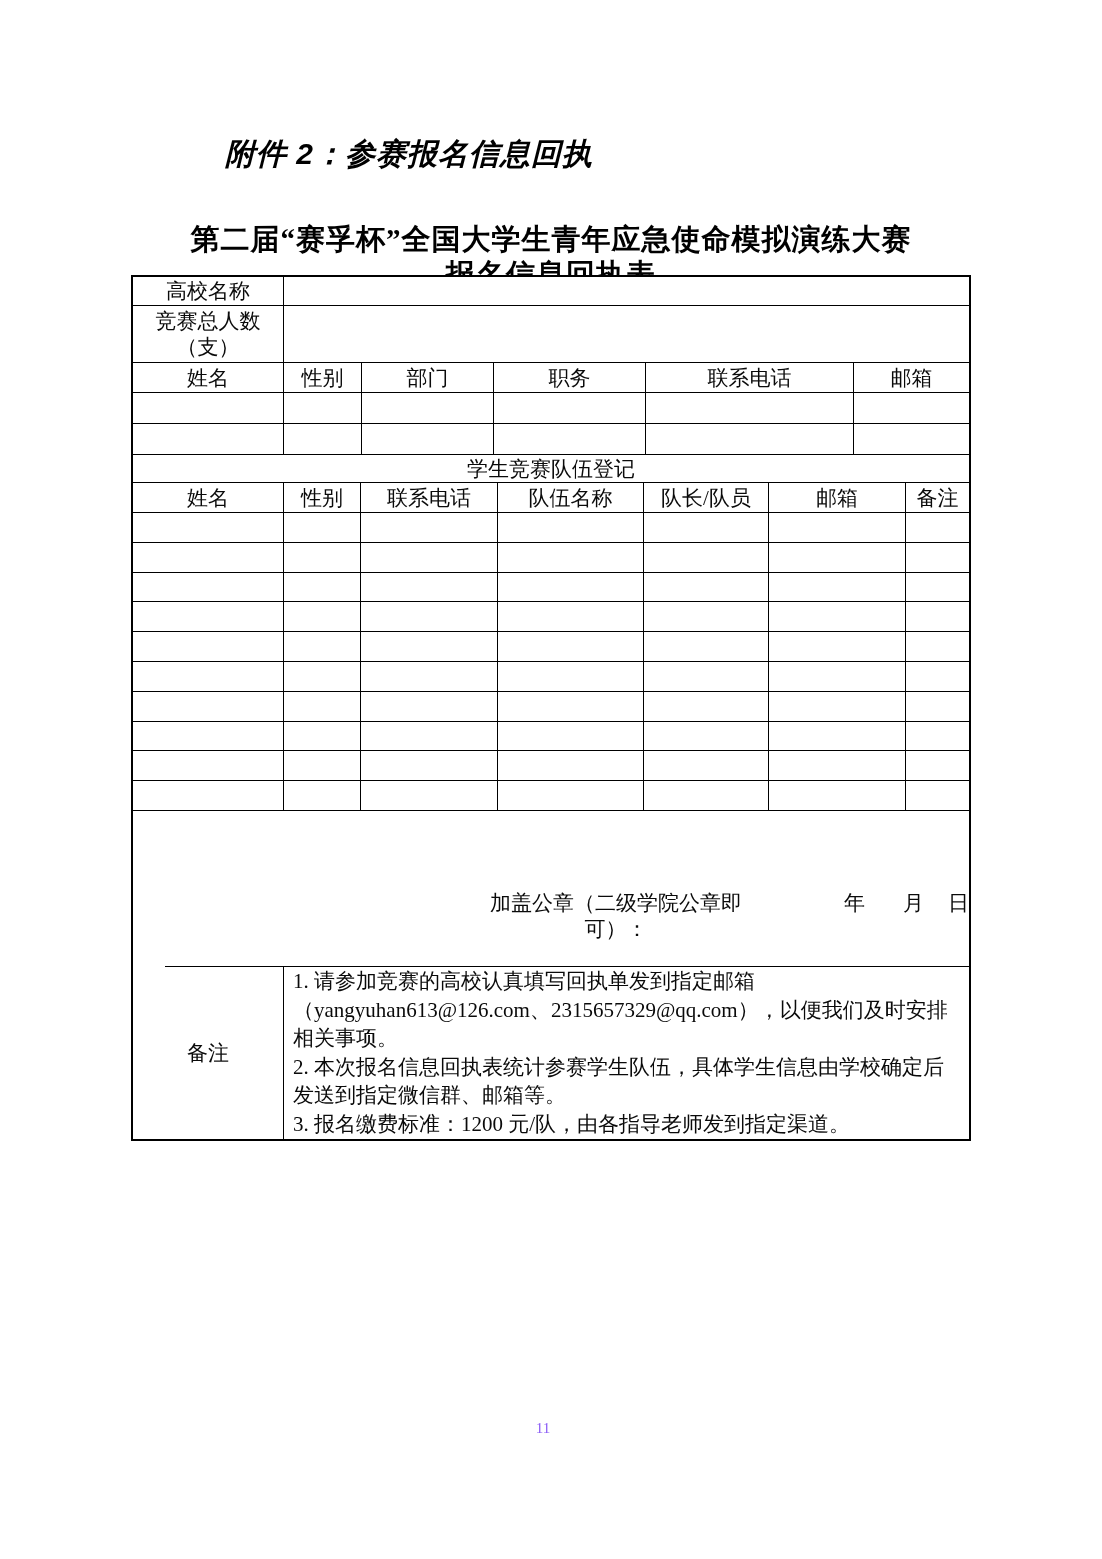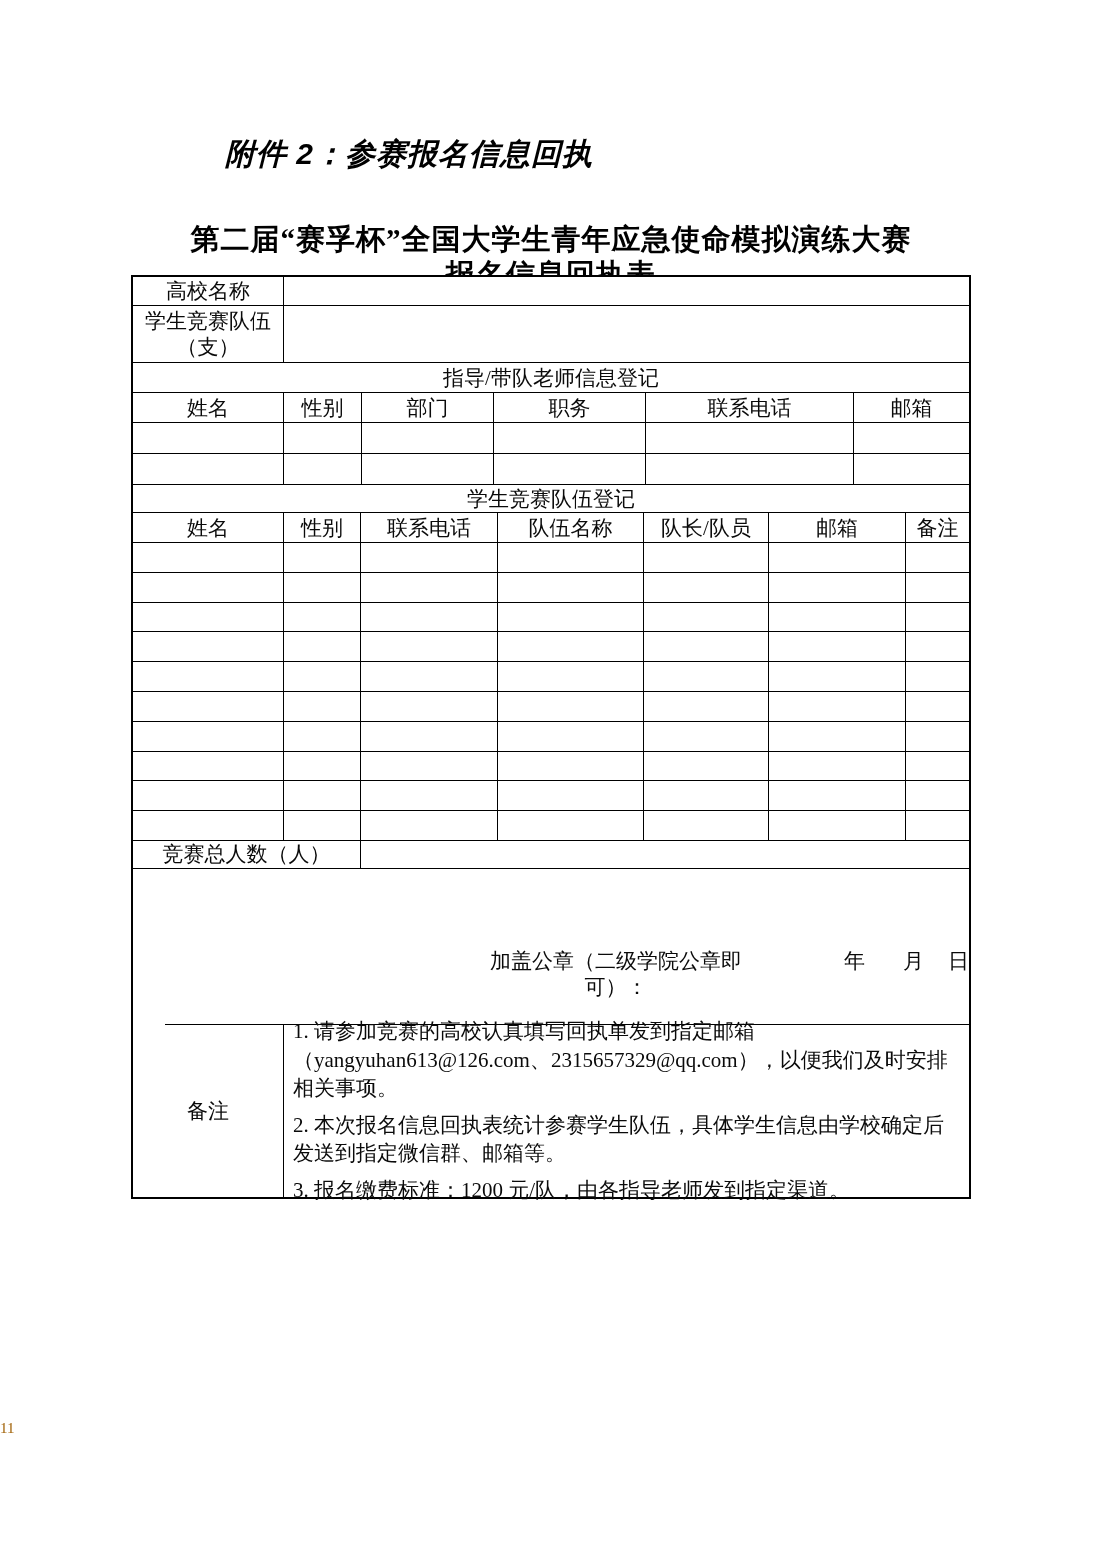--- a/index.html
+++ b/index.html
@@ -31,21 +31,21 @@
   .trow{display:flex;width:836px;}
   .cell{
     box-sizing:border-box;
     border-right:1.5px solid #000;
     border-bottom:1.5px solid #000;
     display:flex;align-items:center;justify-content:center;
     font-size:21px;line-height:26px;text-align:center;
     padding:0 2px;
   }
   .cell.last{border-right:none;}
-  .rowlast .cell{border-bottom:none;gap:8px;}
+  .rowlast .cell{border-bottom:none;}
   .w151{width:151px}.w78{width:78px}.w132{width:132px}.w152{width:152px}
   .w208{width:208px}.w115{width:115px}
   .w77{width:77px}.w137{width:137px}.w146{width:146px}.w125{width:125px}.w63{width:63px}
   .w228{width:228px}.w608{width:608px}.w685{width:685px}.w836{width:836px}
   .wfill{flex:1}
   .h29{height:29px}.h57{height:57px}.h30{height:30px}.h31{height:31px}
   .h28{height:28px}.h156{height:156px}.h172{height:172px}
   .hsr{height:29.8px}
   .seal-cell{
     justify-content:flex-start;align-items:flex-end;
@@ -54,21 +54,21 @@
   }
   .seal-line{display:flex;align-items:baseline;font-size:21px;}
   .seal-y{margin-left:80px}.seal-m{margin-left:38px}.seal-d{margin-left:24px}
   .remark-content{
     flex-direction:column;align-items:flex-start;justify-content:center;
     text-align:left;padding:4px 9px;
   }
   .remark-content div{white-space:pre-line;font-size:21px;line-height:28.5px;}
   .page-number{
     position:absolute;left:0;top:1420px;width:1086px;
-    font-size:15px;color:#a16207;
+    text-align:center;font-size:15px;color:#8b5cf6;
   }
 </style>
 </head>
 <body>
 
 <div class="page">
 
   <div class="attachment-heading">附件 2：参赛报名信息回执</div>
 
   <div class="doc-title">
@@ -77,27 +77,24 @@
   </div>
 
   <div class="form-table">
 
     <div class="trow h29">
       <div class="cell w151">高校名称</div>
       <div class="cell wfill last"></div>
     </div>
 
     <div class="trow h57">
-      <div class="cell w151">学生竞赛队伍（支）</div>
+      <div class="cell w151">竞赛总人数（支）</div>
       <div class="cell wfill last"></div>
     </div>
 
-    <div class="trow h30">
-      <div class="cell w836 last">指导/带队老师信息登记</div>
-    </div>
 
     <div class="trow h30">
       <div class="cell w151">姓名</div>
       <div class="cell w78">性别</div>
       <div class="cell w132">部门</div>
       <div class="cell w152">职务</div>
       <div class="cell w208">联系电话</div>
       <div class="cell w115 last">邮箱</div>
     </div>
 
@@ -216,24 +213,20 @@
     <div class="trow hsr">
       <div class="cell w151"></div>
       <div class="cell w77"></div>
       <div class="cell w137"></div>
       <div class="cell w146"></div>
       <div class="cell w125"></div>
       <div class="cell w137"></div>
       <div class="cell w63 last"></div>
     </div>
 
-    <div class="trow h28">
-      <div class="cell w228">竞赛总人数（人）</div>
-      <div class="cell w608 last"></div>
-    </div>
 
     <div class="trow h156">
       <div class="cell w836 last seal-cell">
         <div class="seal-line">
           <span>加盖公章（二级学院公章即可）：</span>
           <span class="seal-y">年</span>
           <span class="seal-m">月</span>
           <span class="seal-d">日</span>
         </div>
       </div>

